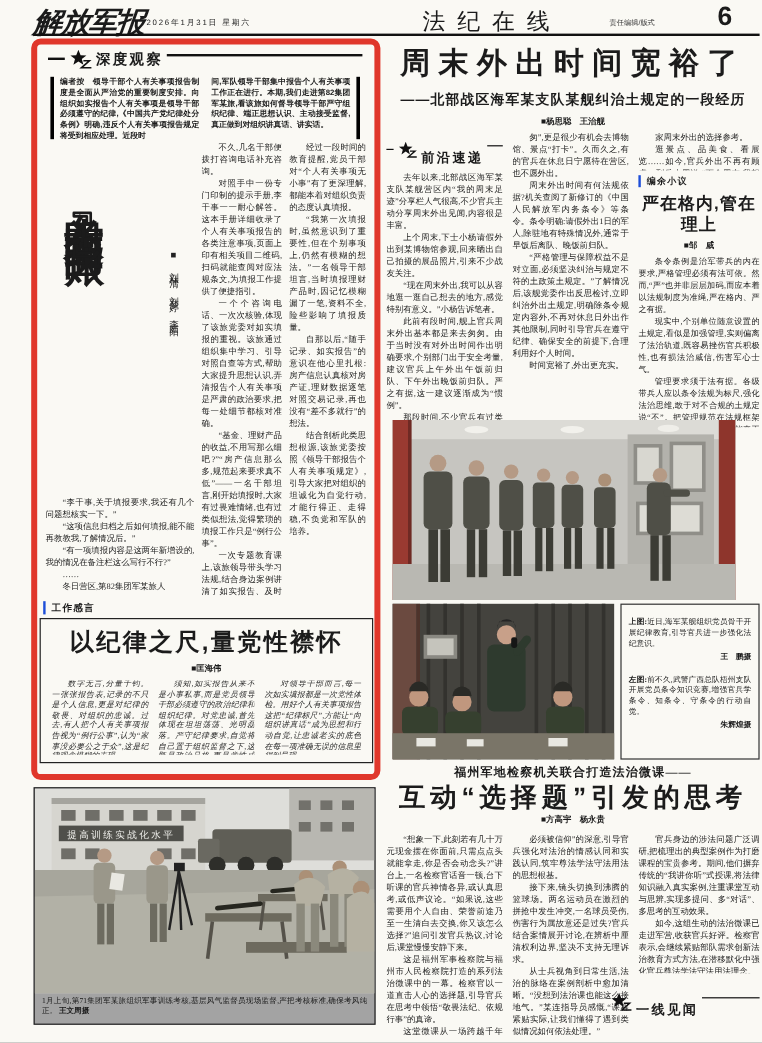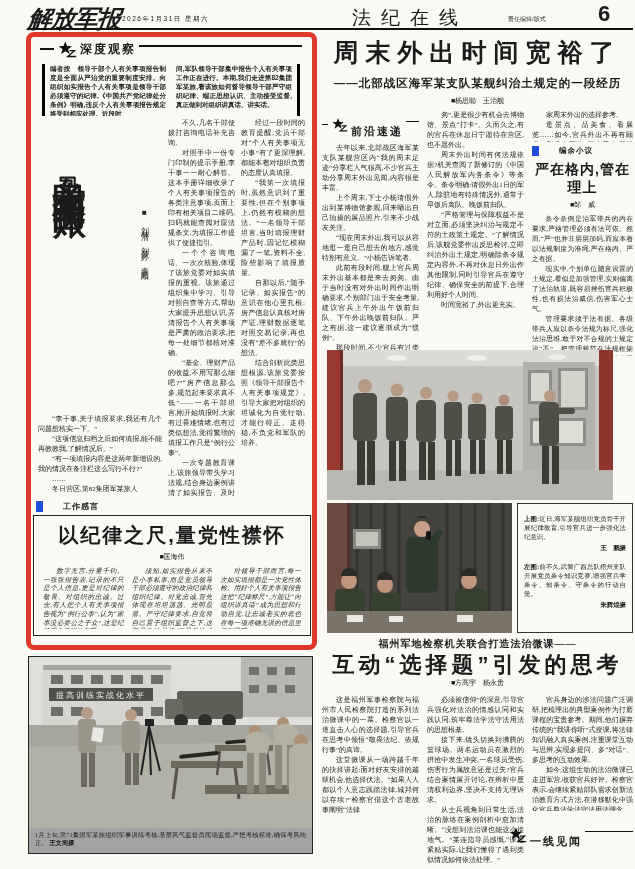--- a/index.html
+++ b/index.html
@@ -29,24 +29,24 @@
   .starlabel.smaller .lbl{font-size:11px;margin-top:14px;}
   
   .ednote{display:flex;gap:10px;font-weight:bold;font-size:6.5px;line-height:9px;}
   .ednote>div{flex:1;overflow:hidden;}
   .ednote .c1{border-left:3px solid #000;padding-left:5px;}
   .ednote .c2{border-right:3px solid #000;padding-right:5px;}
   
   .vtitle{writing-mode:vertical-rl;font-size:34px;font-weight:bold;letter-spacing:4px;line-height:1.1;}
   .vauthors{writing-mode:vertical-rl;font-size:8px;letter-spacing:3px;color:#222;}
   
-  .barlabel{font-weight:bold;font-size:8px;border-left:7px solid #1d4ed8;padding-left:20px;letter-spacing:1px;}
+  .barlabel{font-weight:bold;font-size:8px;border-left:2px solid #1d4ed8;padding-left:5px;letter-spacing:1px;}
   .workbox{box-sizing:border-box;border:1px solid #222;}
   .worktitle{font-size:20px;font-weight:bold;letter-spacing:2px;}
-  .byline{font-size:7px;font-weight:normal;}
+  .byline{font-size:7px;font-weight:bold;}
   .workcols{display:flex;gap:8px;padding:0 9px;}
   .workcols>div{flex:1;font-size:6.6px;line-height:8.6px;overflow:hidden;}
   .workcols p{margin:0;text-indent:2em;}
   
   .bigtitle{font-size:25px;font-weight:bold;letter-spacing:7px;white-space:nowrap;}
   .subtitle{font-size:11.5px;font-weight:bold;letter-spacing:1px;}
   .title2{font-size:22px;font-weight:bold;letter-spacing:4px;white-space:nowrap;}
   .aside-title{font-size:14px;font-weight:bold;letter-spacing:1px;}
   .capbox{box-sizing:border-box;border:1px solid #333;padding:10px 6px;font-size:6.4px;line-height:9px;}
   .capbox .cap{margin-bottom:10px;}
@@ -291,20 +291,21 @@
       <span class="lead">左图:</span><span>前不久,武警广西总队梧州支队开展党员条令知识竞赛,增强官兵学条令、知条令、守条令的行动自觉。</span>
       <span class="credit">朱辉煌摄</span>
     </div>
   </div>
 
   <div class="abs kicker center" style="left:322px;top:637px;width:311px;">福州军地检察机关联合打造法治微课——</div>
   <div class="abs title2 sans center" style="left:322px;top:650px;width:311px;">互动“选择题”引发的思考</div>
   <div class="abs byline center" style="left:322px;top:678px;width:311px;">■方高宇　杨永贵</div>
 
   <div class="abs body-text just" style="left:322px;top:695px;width:97px;height:168px;">
+      <p>“想象一下,此刻若有几十万元现金摆在你面前,只需点点头就能拿走,你是否会动念头?”讲台上,一名检察官话音一顿,台下听课的官兵神情各异,或认真思考,或低声议论。“如果说,这些需要用个人自由、荣誉前途乃至一生清白去交换,你又该怎么选择?”追问引发官兵热议,讨论后,课堂慢慢安静下来。</p>
       <p>这是福州军事检察院与福州市人民检察院打造的系列法治微课中的一幕。检察官以一道直击人心的选择题,引导官兵在思考中领悟“敬畏法纪、依规行事”的真谛。</p>
       <p>这堂微课从一场跨越千年的抉择讲起:面对好友安排的越狱机会,他选择伏法。“如果人人都以个人意志践踏法律,城邦何以存续?”检察官借这个古老故事阐明“法律</p>
     </div>
   <div class="abs body-text just" style="left:427px;top:695px;width:97px;height:168px;">
       <p>必须被信仰”的深意,引导官兵强化对法治的情感认同和实践认同,筑牢尊法学法守法用法的思想根基。</p>
       <p>接下来,镜头切换到沸腾的篮球场。两名运动员在激烈的拼抢中发生冲突,一名球员受伤,伤害行为属故意还是过失?官兵结合案情展开讨论,在辨析中厘清权利边界,坚决不支持无理诉求。</p>
       <p>从士兵视角到日常生活,法治的脉络在案例剖析中愈加清晰。“没想到法治课也能这么接地气。”某连指导员感慨,“课程紧贴实际,让我们懂得了遇到类似情况如何依法处理。”</p>
     </div>
   <div class="abs body-text just" style="left:532px;top:695px;width:101px;height:116px;">
       <p>官兵身边的涉法问题广泛调研,把梳理出的典型案例作为打磨课程的宝贵参考。期间,他们摒弃传统的“我讲你听”式授课,将法律知识融入真实案例,注重课堂互动与思辨,实现多提问、多“对话”、多思考的互动效果。</p>

